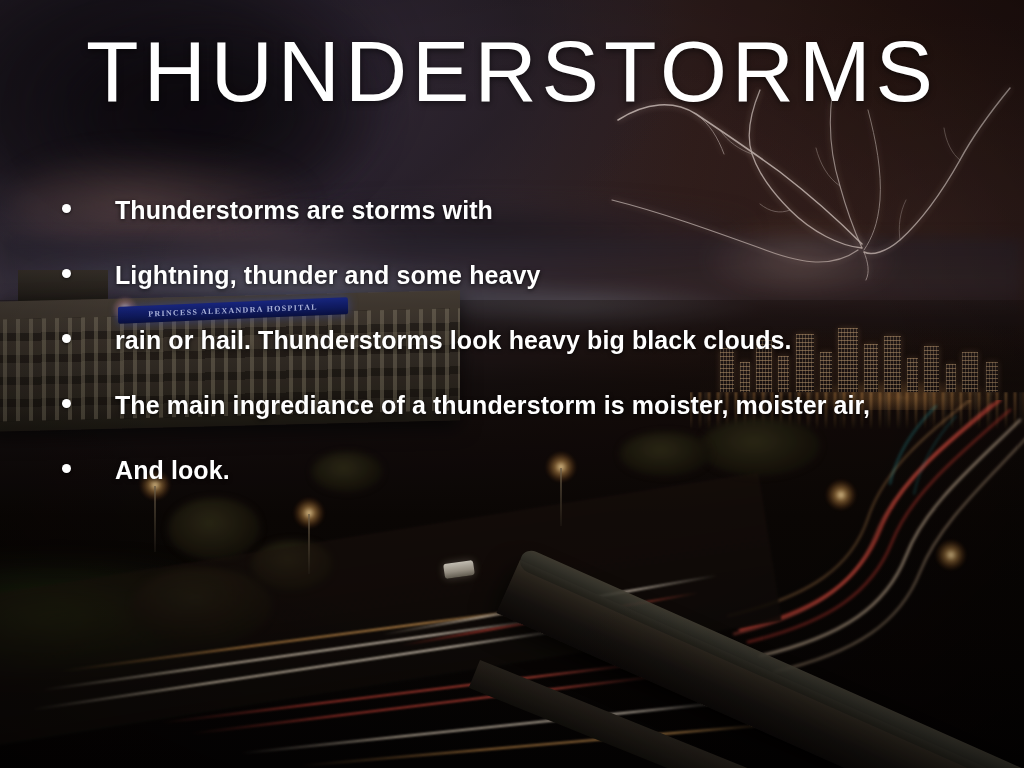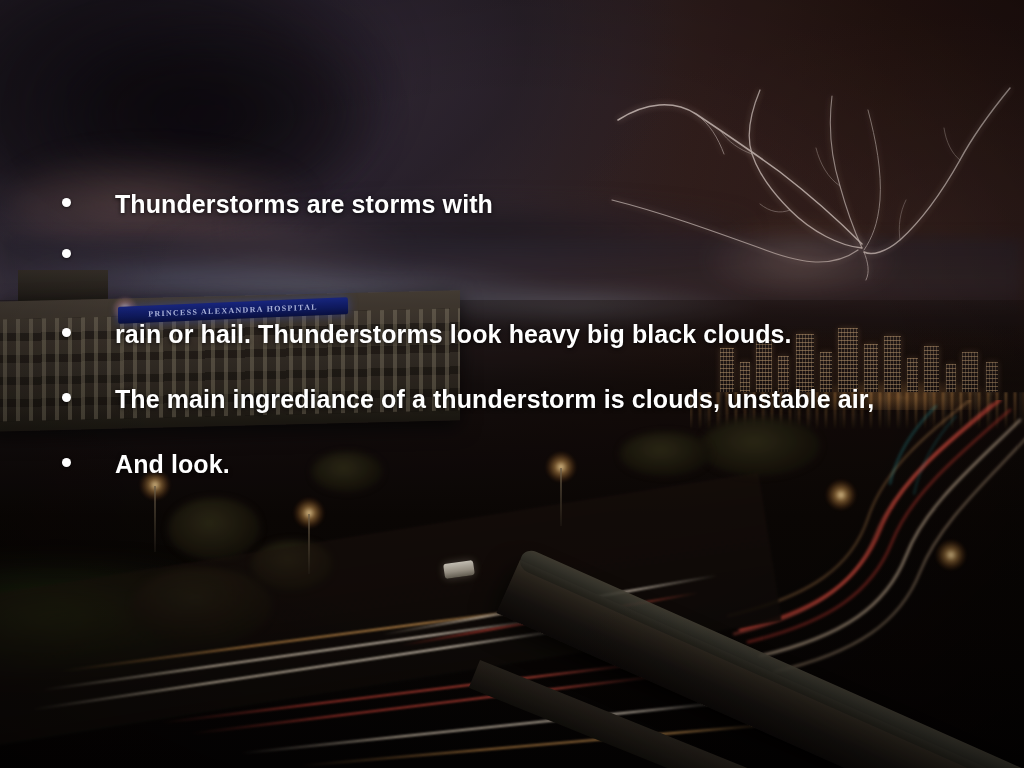--- a/index.html
+++ b/index.html
@@ -312,21 +312,21 @@
     font-weight: 300;
     letter-spacing: 5px;
     line-height: 1.0;
     text-shadow: 0 2px 6px rgba(0,0,0,0.55);
     white-space: nowrap;
   }
 
   .bullets {
     position: absolute;
     left: 62px;
-    top: 190px;
+    top: 196px;
     right: 10px;
   }
   .bullet-row {
     display: flex;
     align-items: baseline;
     height: 65px;
   }
   .bullet-dot {
     width: 9px;
     height: 9px;
@@ -453,36 +453,38 @@
   <div class="lamp" style="left:294px; top:498px;"></div>
   <div class="lamp-pole" style="left:308px; top:514px; height:60px;"></div>
   <div class="lamp" style="left:546px; top:452px;"></div>
   <div class="lamp-pole" style="left:560px; top:468px; height:58px;"></div>
   <div class="lamp" style="left:826px; top:480px;"></div>
   <div class="lamp" style="left:936px; top:540px;"></div>
 
   <div class="bg-layer darken"></div>
   <div class="bg-layer grade"></div>
 
+  <div class="title">THUNDERSTORMS</div>
 
   <div class="bullets">
     <div class="bullet-row">
       <span class="bullet-dot"></span>
       <span class="bullet-text">Thunderstorms are storms with</span>
     </div>
     <div class="bullet-row">
       <span class="bullet-dot"></span>
+      <span class="bullet-text">Lightning, thunder and some heavy</span>
     </div>
     <div class="bullet-row">
       <span class="bullet-dot"></span>
       <span class="bullet-text">rain or hail. Thunderstorms look heavy big black clouds.</span>
     </div>
     <div class="bullet-row">
       <span class="bullet-dot"></span>
-      <span class="bullet-text">The main ingrediance of a thunderstorm is clouds, unstable air,</span>
+      <span class="bullet-text">The main ingrediance of a thunderstorm is moister, moister air,</span>
     </div>
     <div class="bullet-row">
       <span class="bullet-dot"></span>
       <span class="bullet-text">And look.</span>
     </div>
   </div>
 
 </div>
 
 </body></html>

